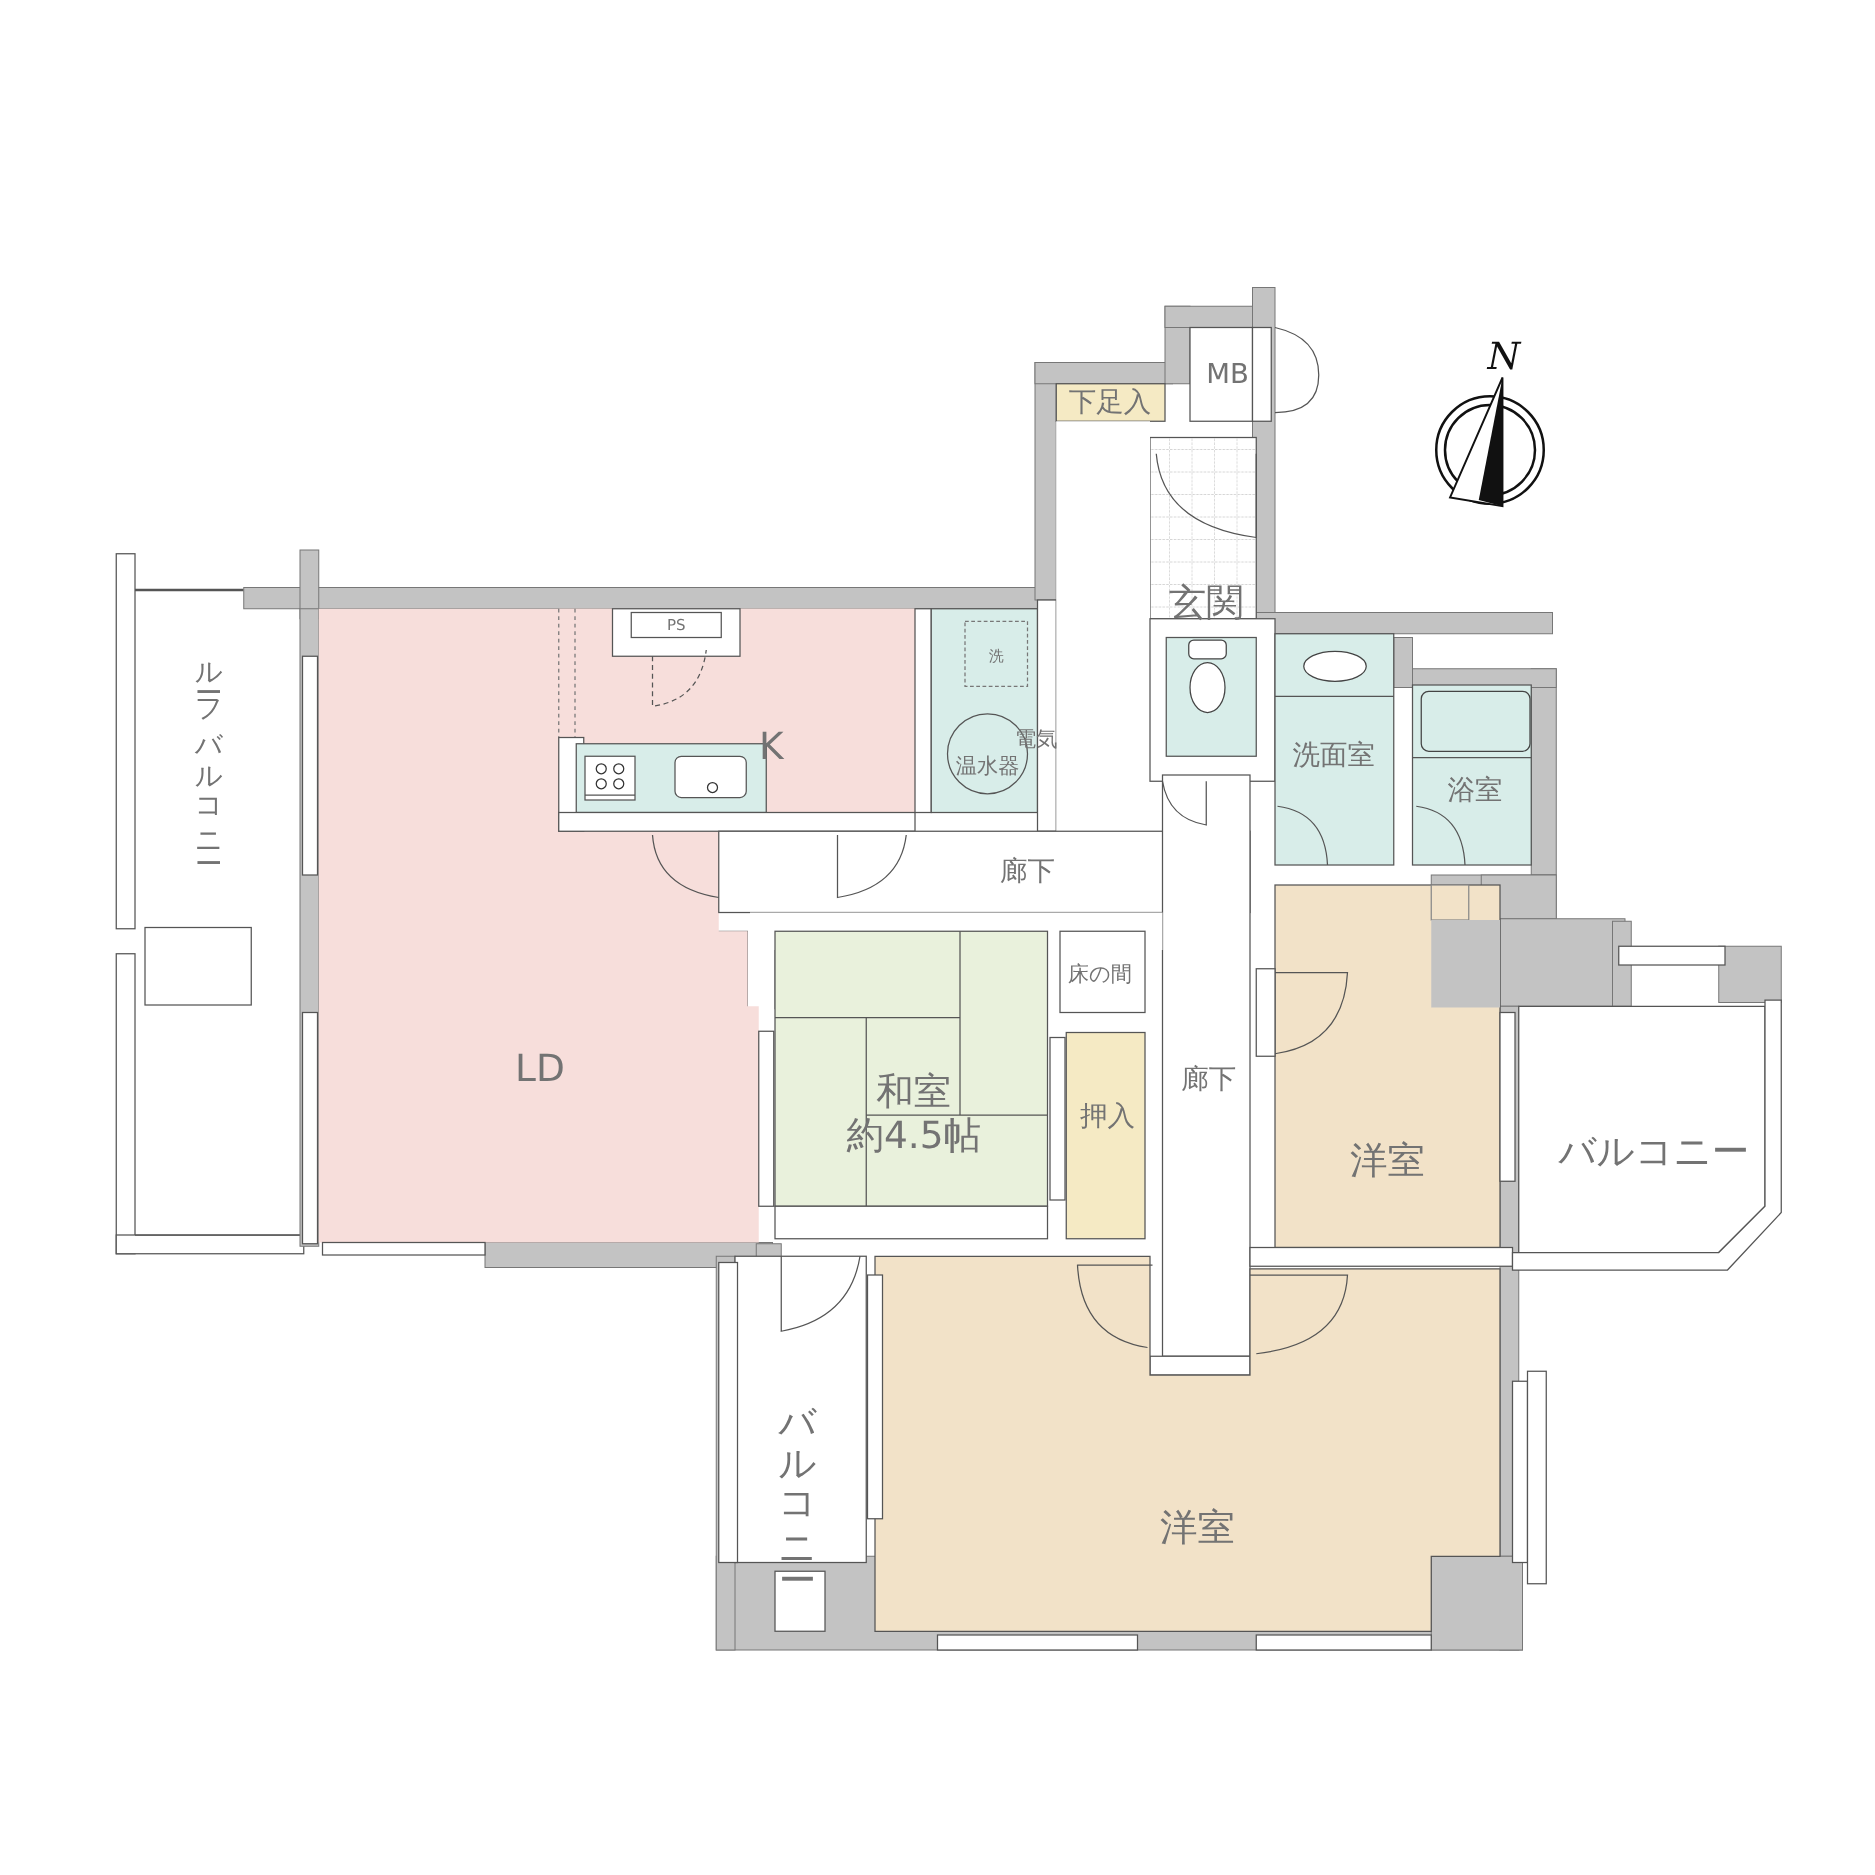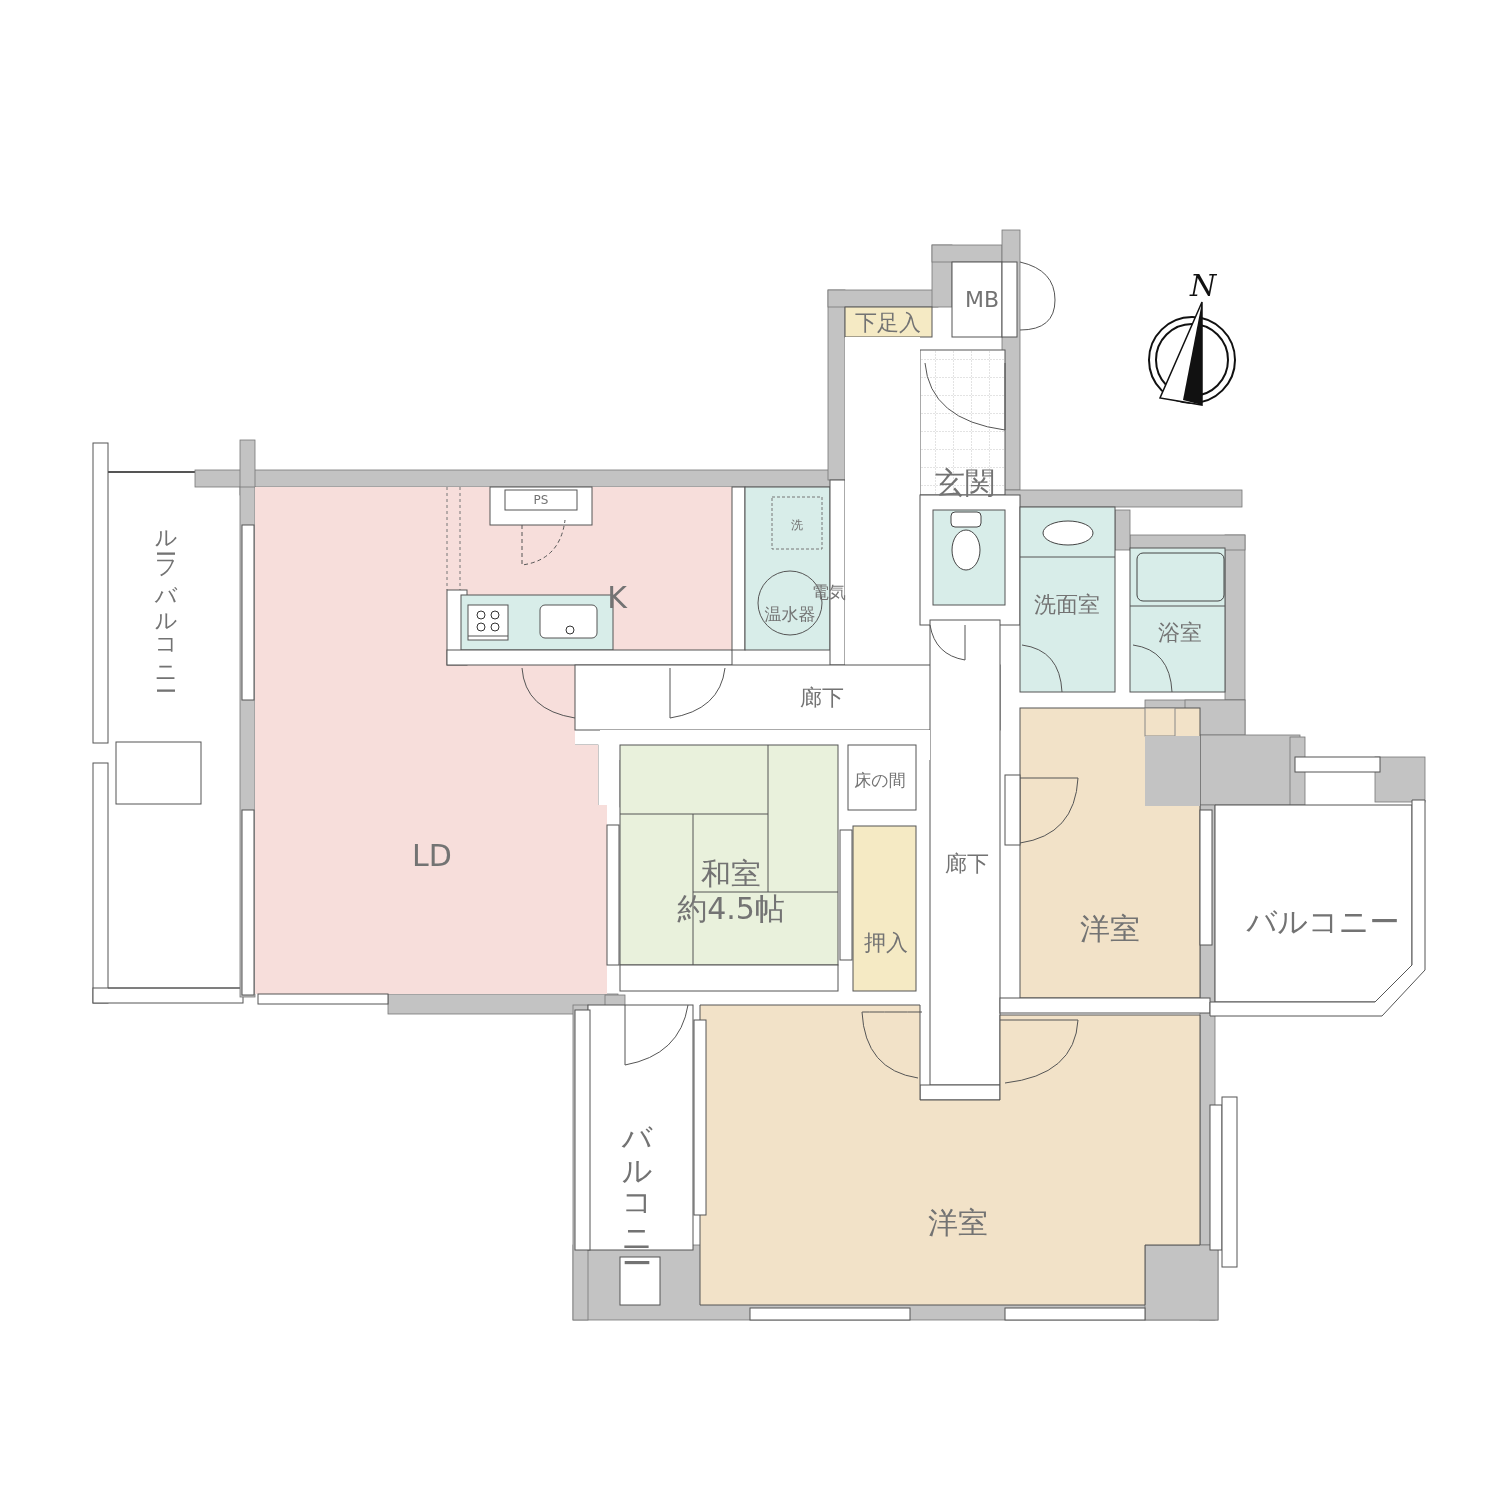--- a/index.html
+++ b/index.html
@@ -236,19 +236,19 @@
 
 <div class="lbl lbl-md center" style="left:1067px;top:605px;">洗面室</div>
 <div class="lbl lbl-md center" style="left:1180px;top:633px;">浴室</div>
 
 <div class="lbl lbl-md center" style="left:822px;top:698px;">廊下</div>
 <div class="lbl lbl-md center" style="left:967px;top:864px;">廊下</div>
 
 <div class="lbl lbl-lg center" style="left:731px;top:838px;">和室</div>
 <div class="lbl lbl-lg center" style="left:731px;top:873px;">約4.5帖</div>
 <div class="lbl lbl-sm center" style="left:880px;top:780px;">床の間</div>
-<div class="lbl lbl-md center" style="left:886px;top:943px;text-align:center;">押入</div>
+<div class="lbl lbl-md center" style="left:886px;top:894px;text-align:center;">押入</div>
 
 <div class="lbl lbl-lg center" style="left:1110px;top:893px;">洋室</div>
 <div class="lbl lbl-lg center" style="left:958px;top:1187px;">洋室</div>
 
 <div class="lbl lbl-lg center" style="left:1323px;top:886px;">バルコニー</div>
 <div class="lbl lbl-lg vert" style="left:622px;top:1068px;">バルコニー</div>
 
 </body></html>

